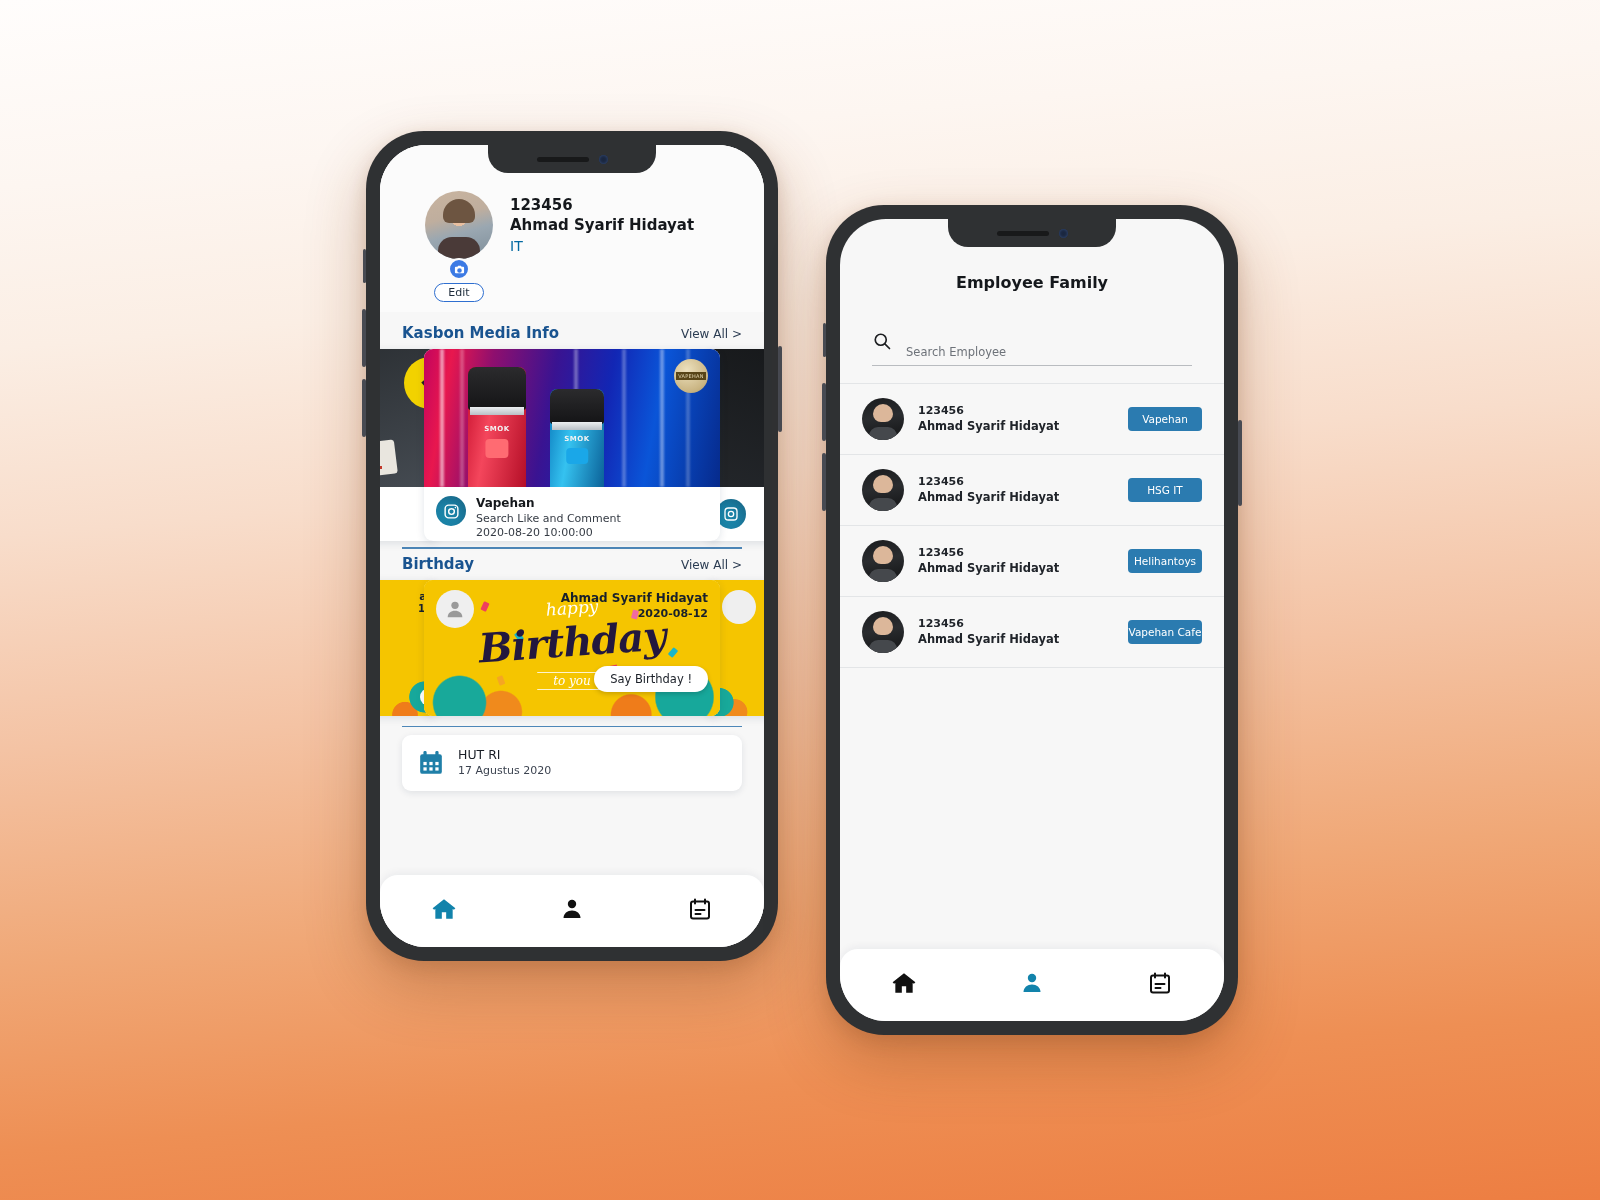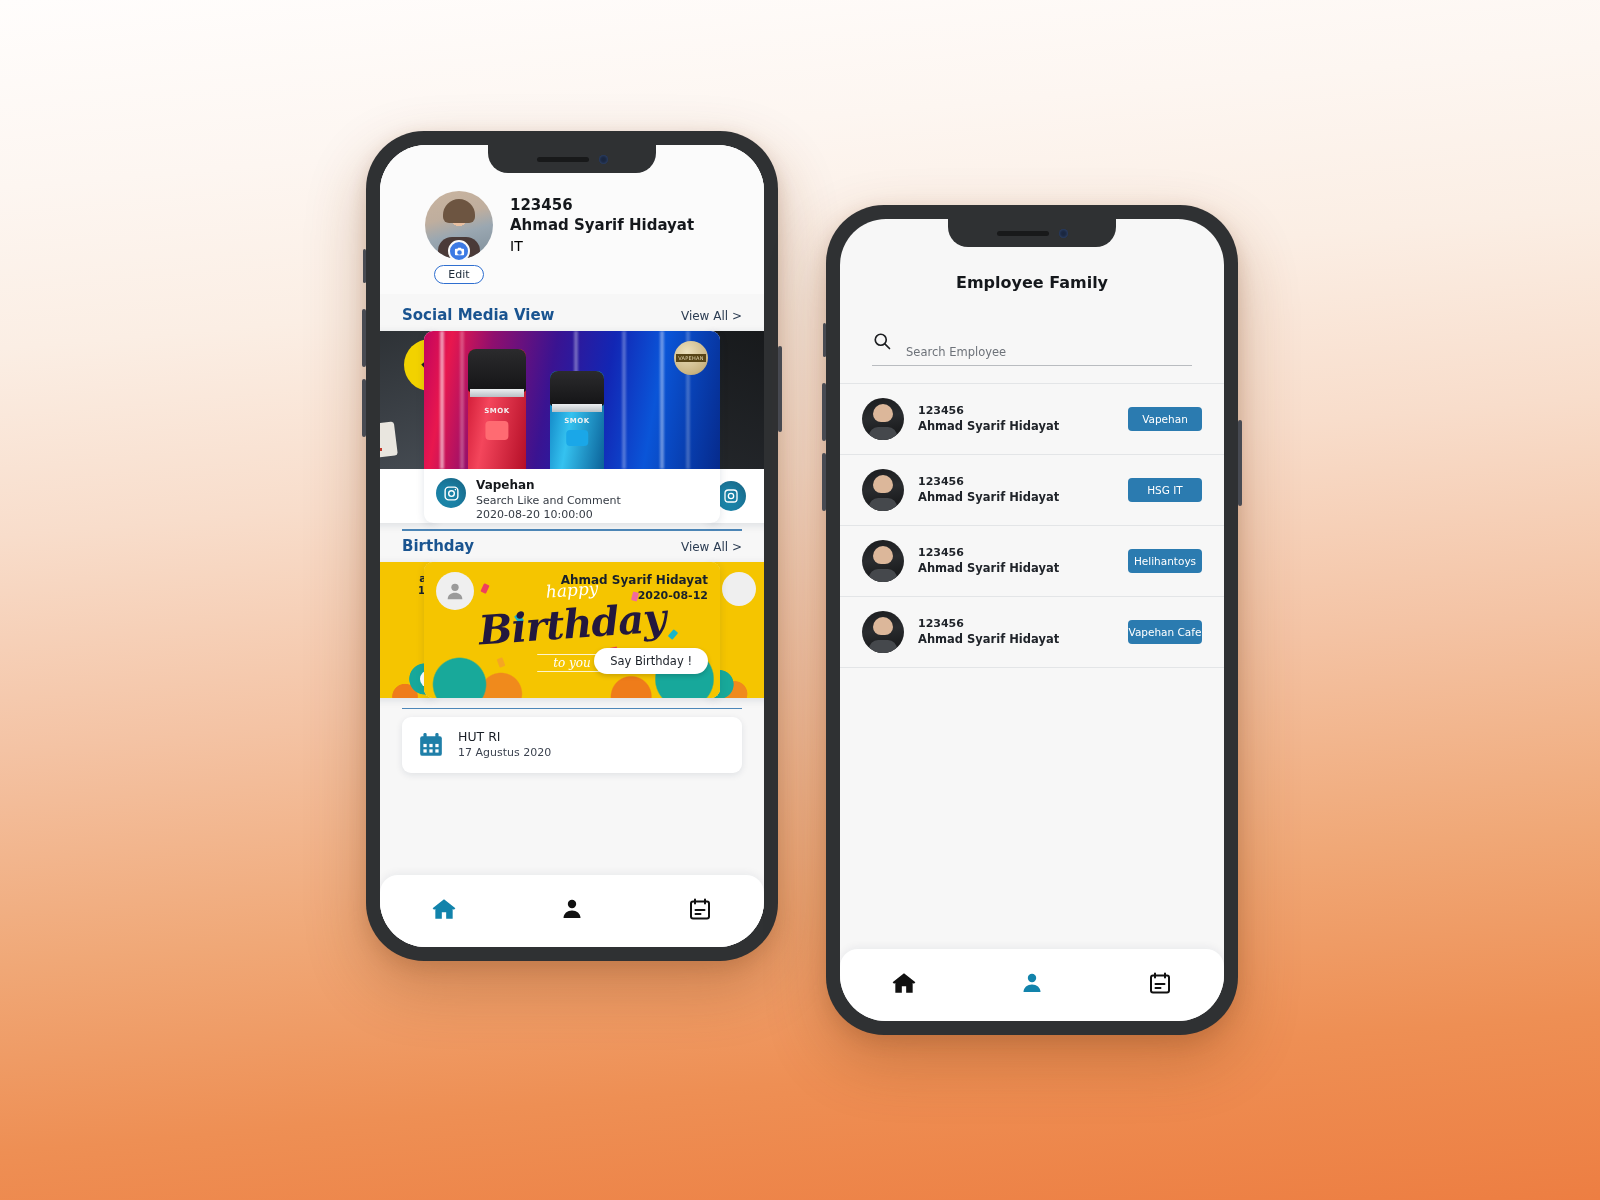--- a/index.html
+++ b/index.html
@@ -55,21 +55,21 @@
 
   
   .screenA { flex: 1; display: flex; flex-direction: column; background: #f7f7f7; position: relative; }
 
   .profile-head {
     background: #fbfbfb;
     padding: 46px 0 10px 0;
     display: flex; align-items: flex-start; gap: 16px;
     padding-left: 44px;
   }
-  .avatar-wrap { position: relative; width: 70px; display:flex; flex-direction:column; align-items:center; }
+  .avatar-wrap { position: relative; width: 70px; display:flex; flex-direction:column; align-items:center;gap:18px; }
   .avatar {
     width: 68px; height: 68px; border-radius: 50%;
     background:
       radial-gradient(circle at 50% 38%, #e8bfa0 0 17%, transparent 17%),
       linear-gradient(165deg,#c9b49f 0%, #bfae9e 38%, #9aa7b1 60%, #7d8d99 100%);
     position: relative; overflow: hidden; flex: none;
   }
   .avatar::before {
     content:""; position:absolute; left:18px; top:8px; width:32px; height:24px;
     background:#6d5541; border-radius:16px 16px 6px 6px;
@@ -87,21 +87,21 @@
   }
   .edit-btn {
     margin-top: 6px;
     border: 1.4px solid #2f6fd0; color: #1d2b3a; background: #fff;
     border-radius: 11px; font-size: 11px; padding: 2px 13px;
     font-family: "DejaVu Sans", sans-serif;
   }
   .ident { padding-top: 4px; }
   .ident .nip { font-size: 15px; font-weight: bold; color: #15181c; line-height: 1.35; }
   .ident .nm  { font-size: 15px; font-weight: bold; color: #15181c; line-height: 1.35; }
-  .ident .dept{ font-size: 14px; color: #000000; line-height: 1.5; }
+  .ident .dept{ font-size: 14px; color: #0369a1; line-height: 1.5; }
 
   .kasbon-row { position: relative; height: 30px; display:flex; align-items:center; justify-content:center; background:#fbfbfb; }
   .kasbon-row .line { position:absolute; left:22px; right:22px; top:50%; height:1.5px; background:#4d87b8; }
   .kasbon-pill {
     position: relative; z-index: 2; background:#fff; border-radius: 10px;
     padding: 7px 22px; display:flex; align-items:center; gap: 12px;
     box-shadow: 0 2px 7px rgba(20,40,70,.10);
   }
   .kasbon-pill .k-label { font-size: 12px; color:#1b5a90; }
   .kasbon-pill .k-val { font-size: 12.5px; color:#123f6b; font-weight:bold; }
@@ -272,21 +272,21 @@
           <div class="nip">123456</div>
           <div class="nm">Ahmad Syarif Hidayat</div>
           <div class="dept">IT</div>
         </div>
       </div>
 
 
       <div class="scrollA">
 
         <div class="sect-head">
-          <span class="sect-title">Social Media View</span>
+          <span class="sect-title">Kasbon Media Info</span>
           <span class="view-all">View All &gt;</span>
         </div>
 
         <div class="carousel">
           <div class="c-card c-side-l">
             <div style="height:138px; background:linear-gradient(160deg,#2b2f33,#454b52);position:relative;overflow:hidden;">
               <div style="position:absolute;right:-18px;top:8px;width:52px;height:52px;border-radius:50%;background:#f2d200;"></div>
               <div style="position:absolute;right:-4px;top:26px;width:22px;height:4px;background:#222;transform:rotate(-40deg);"></div>
               <div style="position:absolute;left:6px;bottom:10px;width:62px;height:34px;background:#e9e6df;border-radius:3px;transform:rotate(-7deg);"></div>
               <div style="position:absolute;left:14px;bottom:18px;width:40px;height:3px;background:#c2392b;"></div>

